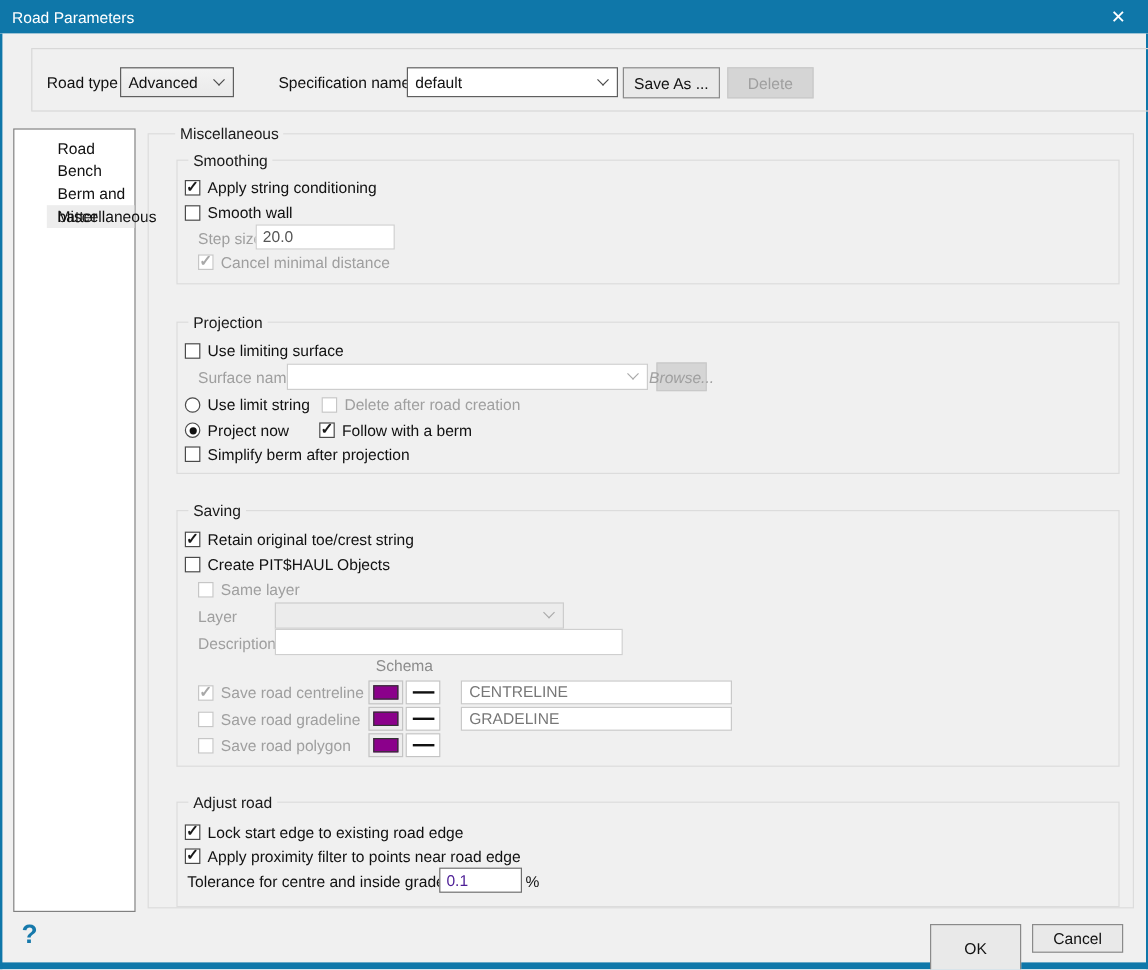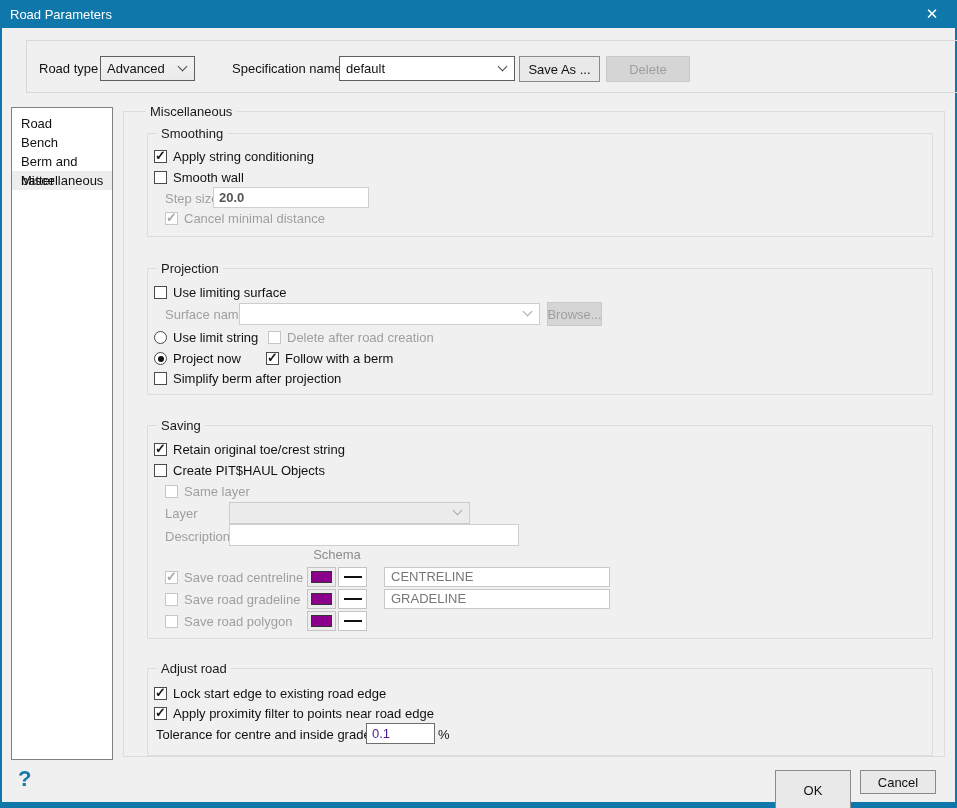--- a/index.html
+++ b/index.html
@@ -27,21 +27,21 @@
   input.tb { outline:none; }
   .tb.dis { border-color:#cfcfcf; color:#555; }
   .combo { position:absolute; border:1px solid #5f5f5f; background:#fff; font-size:13px; color:#111; display:flex; align-items:center; padding:0 22px 0 6px; }
   .combo.grey { background:linear-gradient(#f3f3f3,#eaeaea); }
   .combo.dis { border-color:#cdcdcd; }
   .combo.disfill { border-color:#cdcdcd; background:#ececec; }
   .chev { position:absolute; right:8px; top:calc(50% - 6px); width:7px; height:7px; border-right:1px solid #4a4a4a; border-bottom:1px solid #4a4a4a; transform:rotate(45deg); }
   .chev.dis { border-color:#a9a9a9; }
   .btn { position:absolute; border:1px solid #8a8a8a; background:#e9e9e9; font-size:13px; color:#111; display:flex; align-items:center; justify-content:center; cursor:default; }
   .btn.dis { background:#d5d5d5; border-color:#c9c9c9; color:#9f9f9f; }
-  .sidebar { position:absolute; background:#fff; border:1px solid #808080; }
+  .sidebar { position:absolute; background:#fff; border:1px solid #808080;padding-left:27px; }
   .side-item { height:19px; line-height:19px; padding-left:9px; font-size:13px; color:#111; }
   .side-item.sel { background:#ededed; }
   .hdr { position:absolute; font-size:13px; color:#8c8c8c; text-align:center; white-space:nowrap; }
   .swatch { position:absolute; width:29px; height:20px; border:1px solid #c4c4c4; background:#ededed; padding:3px; }
   .swatch > div { width:100%; height:100%; border:1px solid #333; }
   .linebtn { position:absolute; width:29px; height:20px; border:1px solid #c4c4c4; background:#fff; display:flex; align-items:center; justify-content:center; }
   .linebtn > span { display:block; width:18px; height:0; border-top:2px solid #111; }
   .namefield { position:absolute; width:226px; height:20px; border:1px solid #c9c9c9; background:#fff; font-size:13px; color:#777; line-height:18px; padding:0 6px; white-space:nowrap; overflow:hidden; }
   .help { position:absolute; left:16px; top:738px; font-size:22px; font-weight:bold; color:#1679ab; cursor:default; }
 </style>
@@ -62,21 +62,21 @@
       <div class="combo grey" style="left:73px; top:15px; width:95px; height:25px;">
         <span>Advanced</span>
         <span class="chev"></span>
       </div>
       <span class="lbl abs" style="left:205px; top:20px;">Specification name</span>
       <div class="combo" style="left:312px; top:15px; width:176px; height:25px;">
         <span>default</span>
         <span class="chev"></span>
       </div>
       <div class="btn" style="left:492px; top:15px; width:81px; height:26px;">Save As ...</div>
-      <div class="btn dis" style="left:579px; top:15px; width:84px; height:26px;">Delete</div>
+      <div class="btn dis" style="left:579px; top:15px; width:72px; height:26px;">Delete</div>
     </div>
 
     <div class="sidebar" style="left:9px; top:79px; width:102px; height:653px; padding-top:6px;">
       <div class="side-item">Road</div>
       <div class="side-item">Bench</div>
       <div class="side-item">Berm and batter</div>
       <div class="side-item sel">Miscellaneous</div>
     </div>
 
     <div class="group outer-group" style="left:121px; top:83px; width:822px; height:646px;">
@@ -86,39 +86,39 @@
         <span class="gtitle">Smoothing</span>
         <div class="crow" style="left:6px; top:15px;">
           <span class="cb checked"></span>
           <span class="lbl">Apply string conditioning</span>
         </div>
         <div class="crow" style="left:6px; top:36px;">
           <span class="cb"></span>
           <span class="lbl">Smooth wall</span>
         </div>
         <span class="lbl dis abs" style="left:17px; top:57px;">Step size</span>
-        <input class="tb dis" style="left: 65px; top: 53px; width: 156px; height: 21px; font-weight: bold;" value="20.0">
+        <input class="tb dis" style="left: 65px; top: 53px; width: 116px; height: 21px;" value="20.0">
         <div class="crow" style="left:17px; top:77px;">
           <span class="cb dis checked"></span>
           <span class="lbl dis">Cancel minimal distance</span>
         </div>
       </div>
 
       <div class="group" style="left:23px; top:156px; width:786px; height:127px;text-align:right;">
         <span class="gtitle">Projection</span>
         <div class="crow" style="left:6px; top:16px;">
           <span class="cb"></span>
           <span class="lbl">Use limiting surface</span>
         </div>
         <span class="lbl dis abs" style="left:17px; top:38px;">Surface name</span>
         <div class="combo dis" style="left:91px; top:34px; width:301px; height:22px;">
           <span></span>
           <span class="chev dis"></span>
         </div>
-        <div class="btn dis" style="left:399px; top:33px; width:55px; height:24px;">Browse...</div>
+        <div class="btn dis" style="left:399px; top:33px; width:42px; height:24px;font-style:italic;">Browse...</div>
         <div class="crow" style="left:6px; top:61px;">
           <span class="radio"></span>
           <span class="lbl">Use limit string</span>
         </div>
         <div class="crow" style="left:120px; top:61px;">
           <span class="cb dis"></span>
           <span class="lbl dis">Delete after road creation</span>
         </div>
         <div class="crow" style="left:6px; top:82px;">
           <span class="radio sel"></span>

